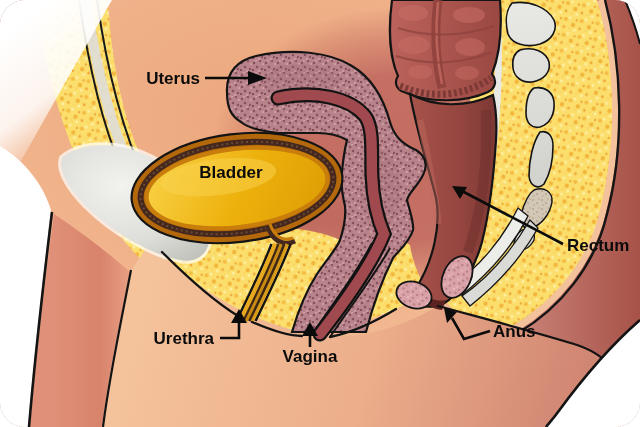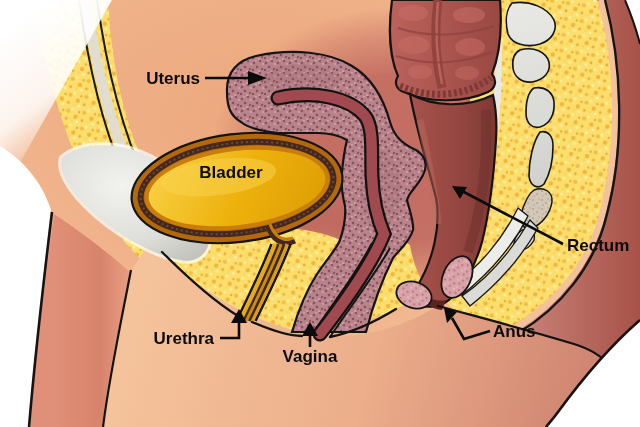--- a/index.html
+++ b/index.html
@@ -1,16 +1,16 @@
 <!DOCTYPE html>
 <html><head>
 <meta charset="utf-8">
 <style>
   html,body{margin:0;padding:0;background:#fff;}
-  .stage{position:relative;width:640px;height:427px;overflow:hidden;background:#1d4ed8;}
+  .stage{position:relative;width:640px;height:427px;overflow:hidden;background:#1d4ed8;border-radius:25px;}
   .stage svg{position:absolute;left:0;top:0;display:block;}
   text.lbl{font-family:"Liberation Sans","DejaVu Sans",sans-serif;font-weight:700;font-size:17px;fill:#0b0b0b;}
 </style>
 </head>
 <body>
 
 <div class="stage">
 <svg width="640" height="427" viewBox="0 0 640 427">
   <defs>
     <radialGradient id="gSkin" cx="0.42" cy="0.28" r="0.85">

